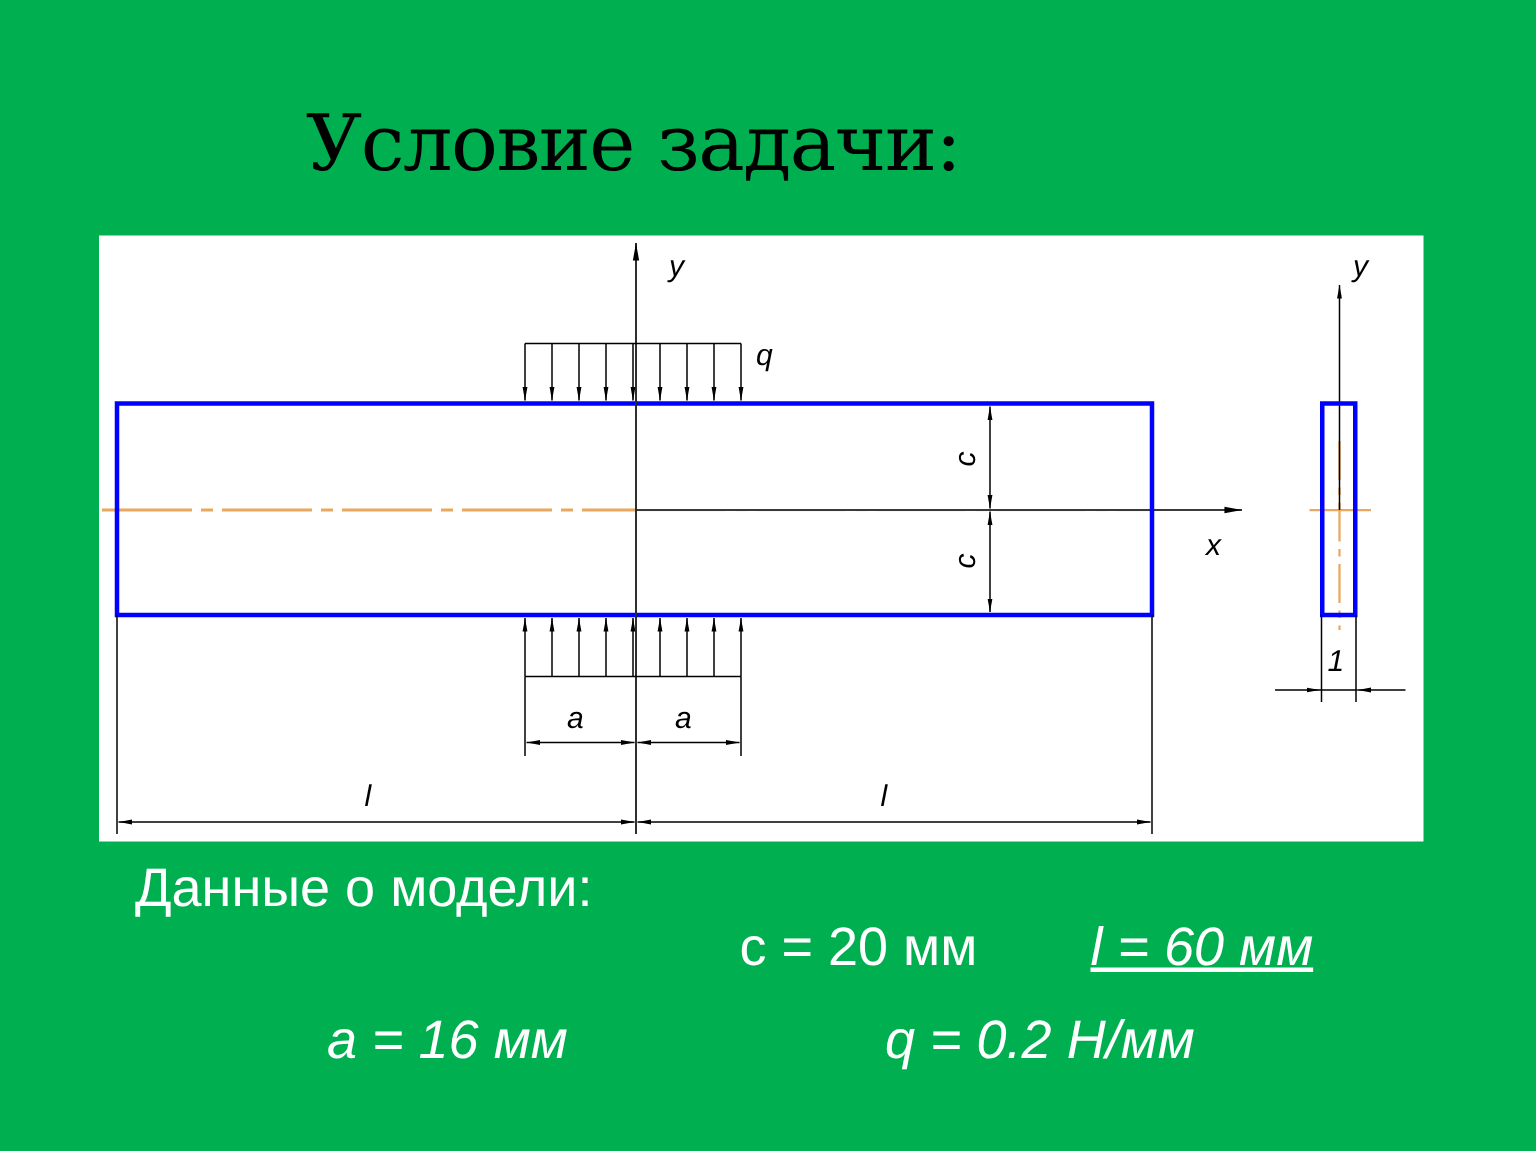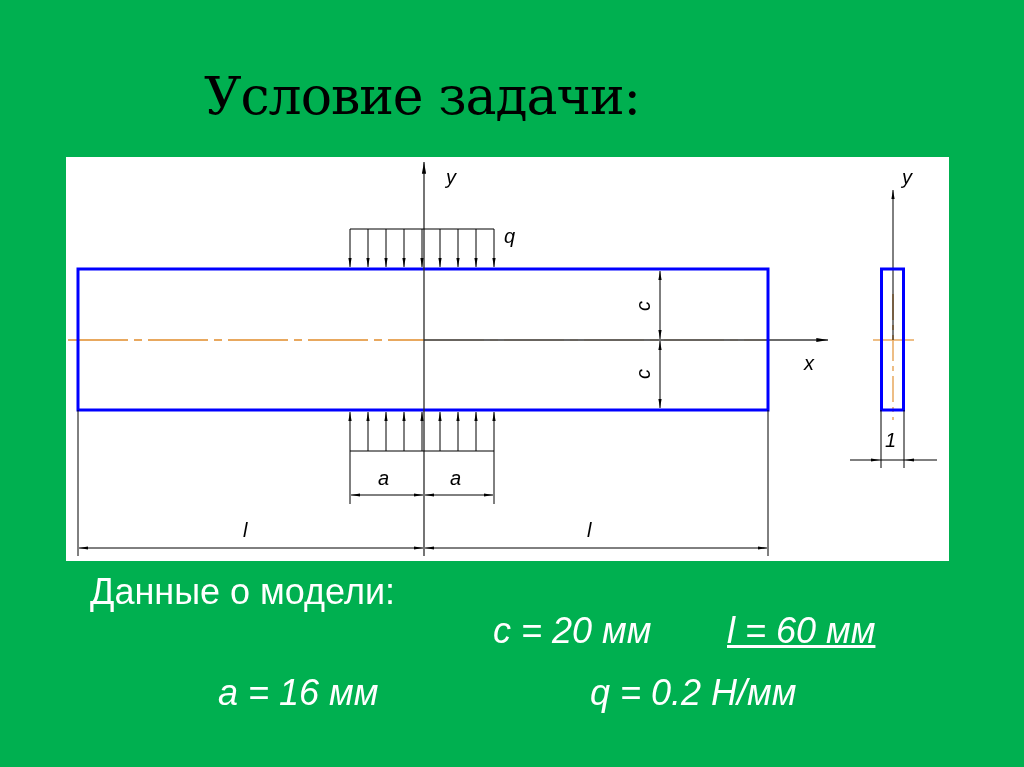--- a/index.html
+++ b/index.html
@@ -120,16 +120,16 @@
     <line x1="904" y1="410" x2="904" y2="468" stroke="#000" stroke-width="1"></line>
     <line x1="850" y1="460" x2="880" y2="460" stroke="#000" stroke-width="1" marker-end="url(#ahs)"></line>
     <line x1="937" y1="460" x2="905" y2="460" stroke="#000" stroke-width="1" marker-end="url(#ahs)"></line>
     <line x1="880" y1="460" x2="905" y2="460" stroke="#000" stroke-width="1"></line>
   </g>
   <text class="lbl" x="902" y="184">y</text>
   <text class="lbl" x="885" y="447">1</text>
 </svg>
 
 <div class="data-line" style="left:90px; top:571px;">Данные о модели:</div>
-<div class="data-line it" style="left:493px; top:610px; font-style:italic;">c = 20 мм</div>
+<div class="data-line it" style="left:493px; top:610px; ">c = 20 мм</div>
 <div class="data-line it" style="left:727px; top:610px; font-style:italic;text-decoration:underline;">l = 60 мм</div>
 <div class="data-line it" style="left:218px; top:672px; font-style:italic;">a = 16 мм</div>
 <div class="data-line it" style="left:590px; top:672px; font-style:italic;">q = 0.2 Н/мм</div>
 
 </body></html>

